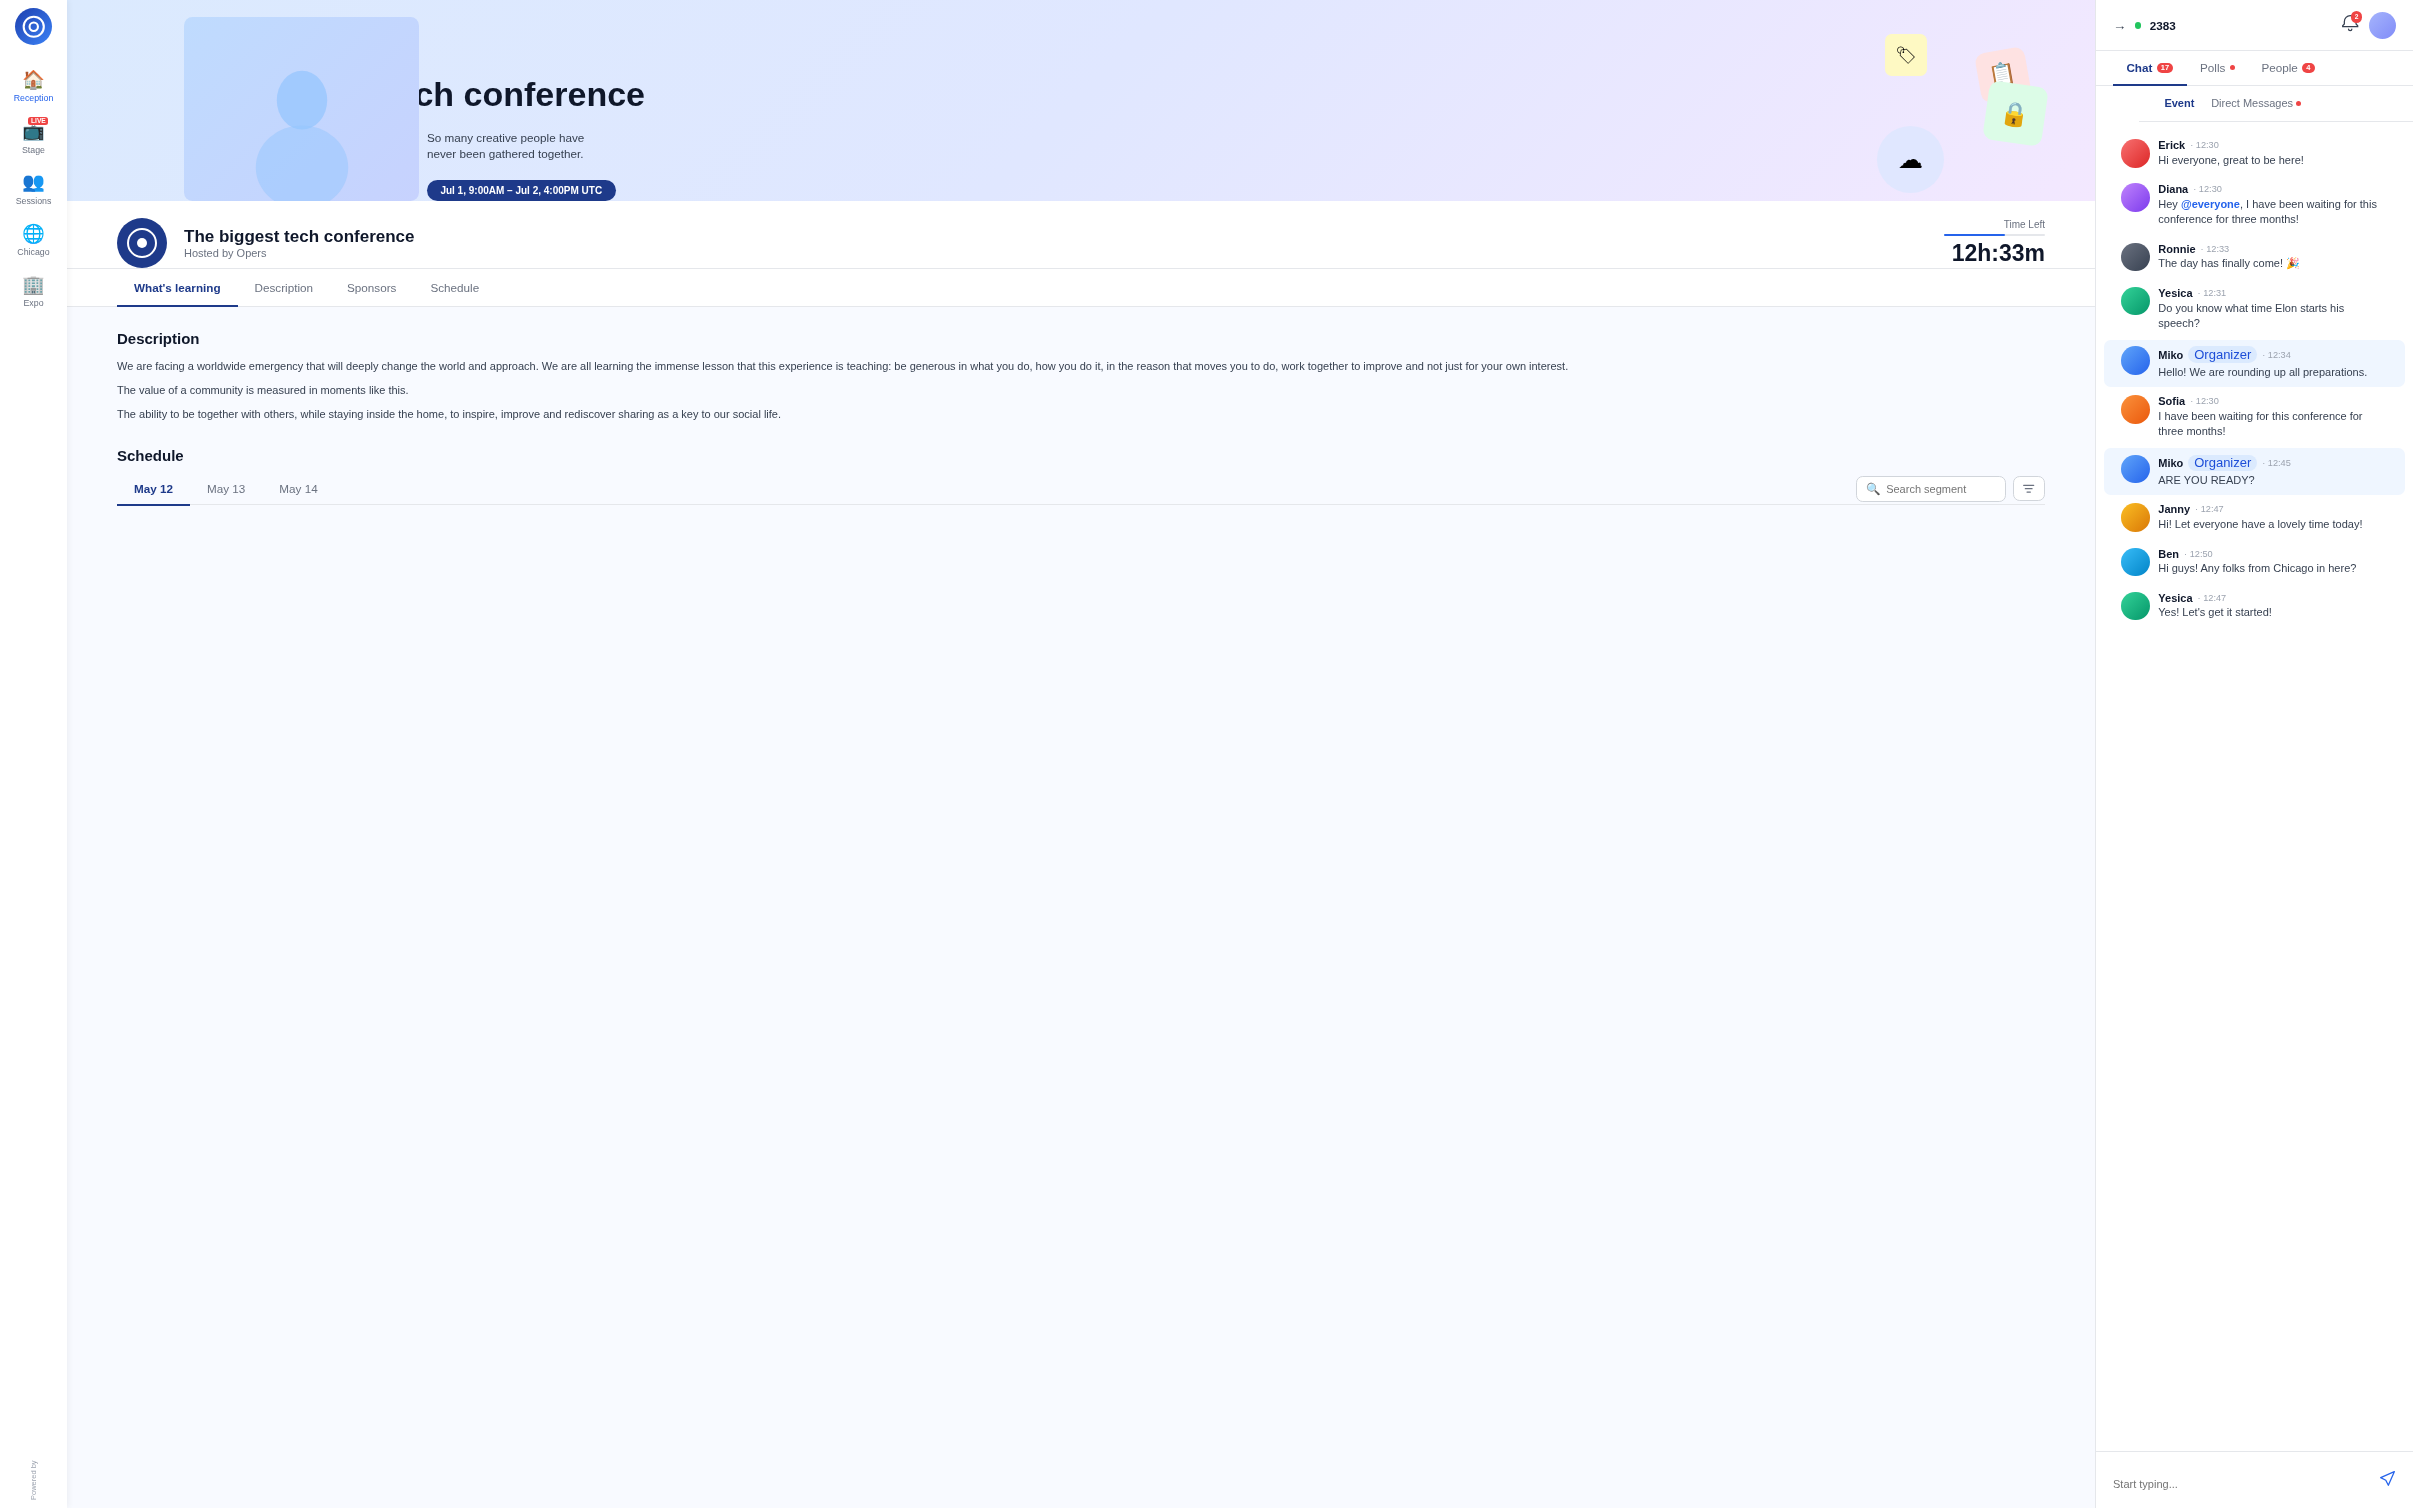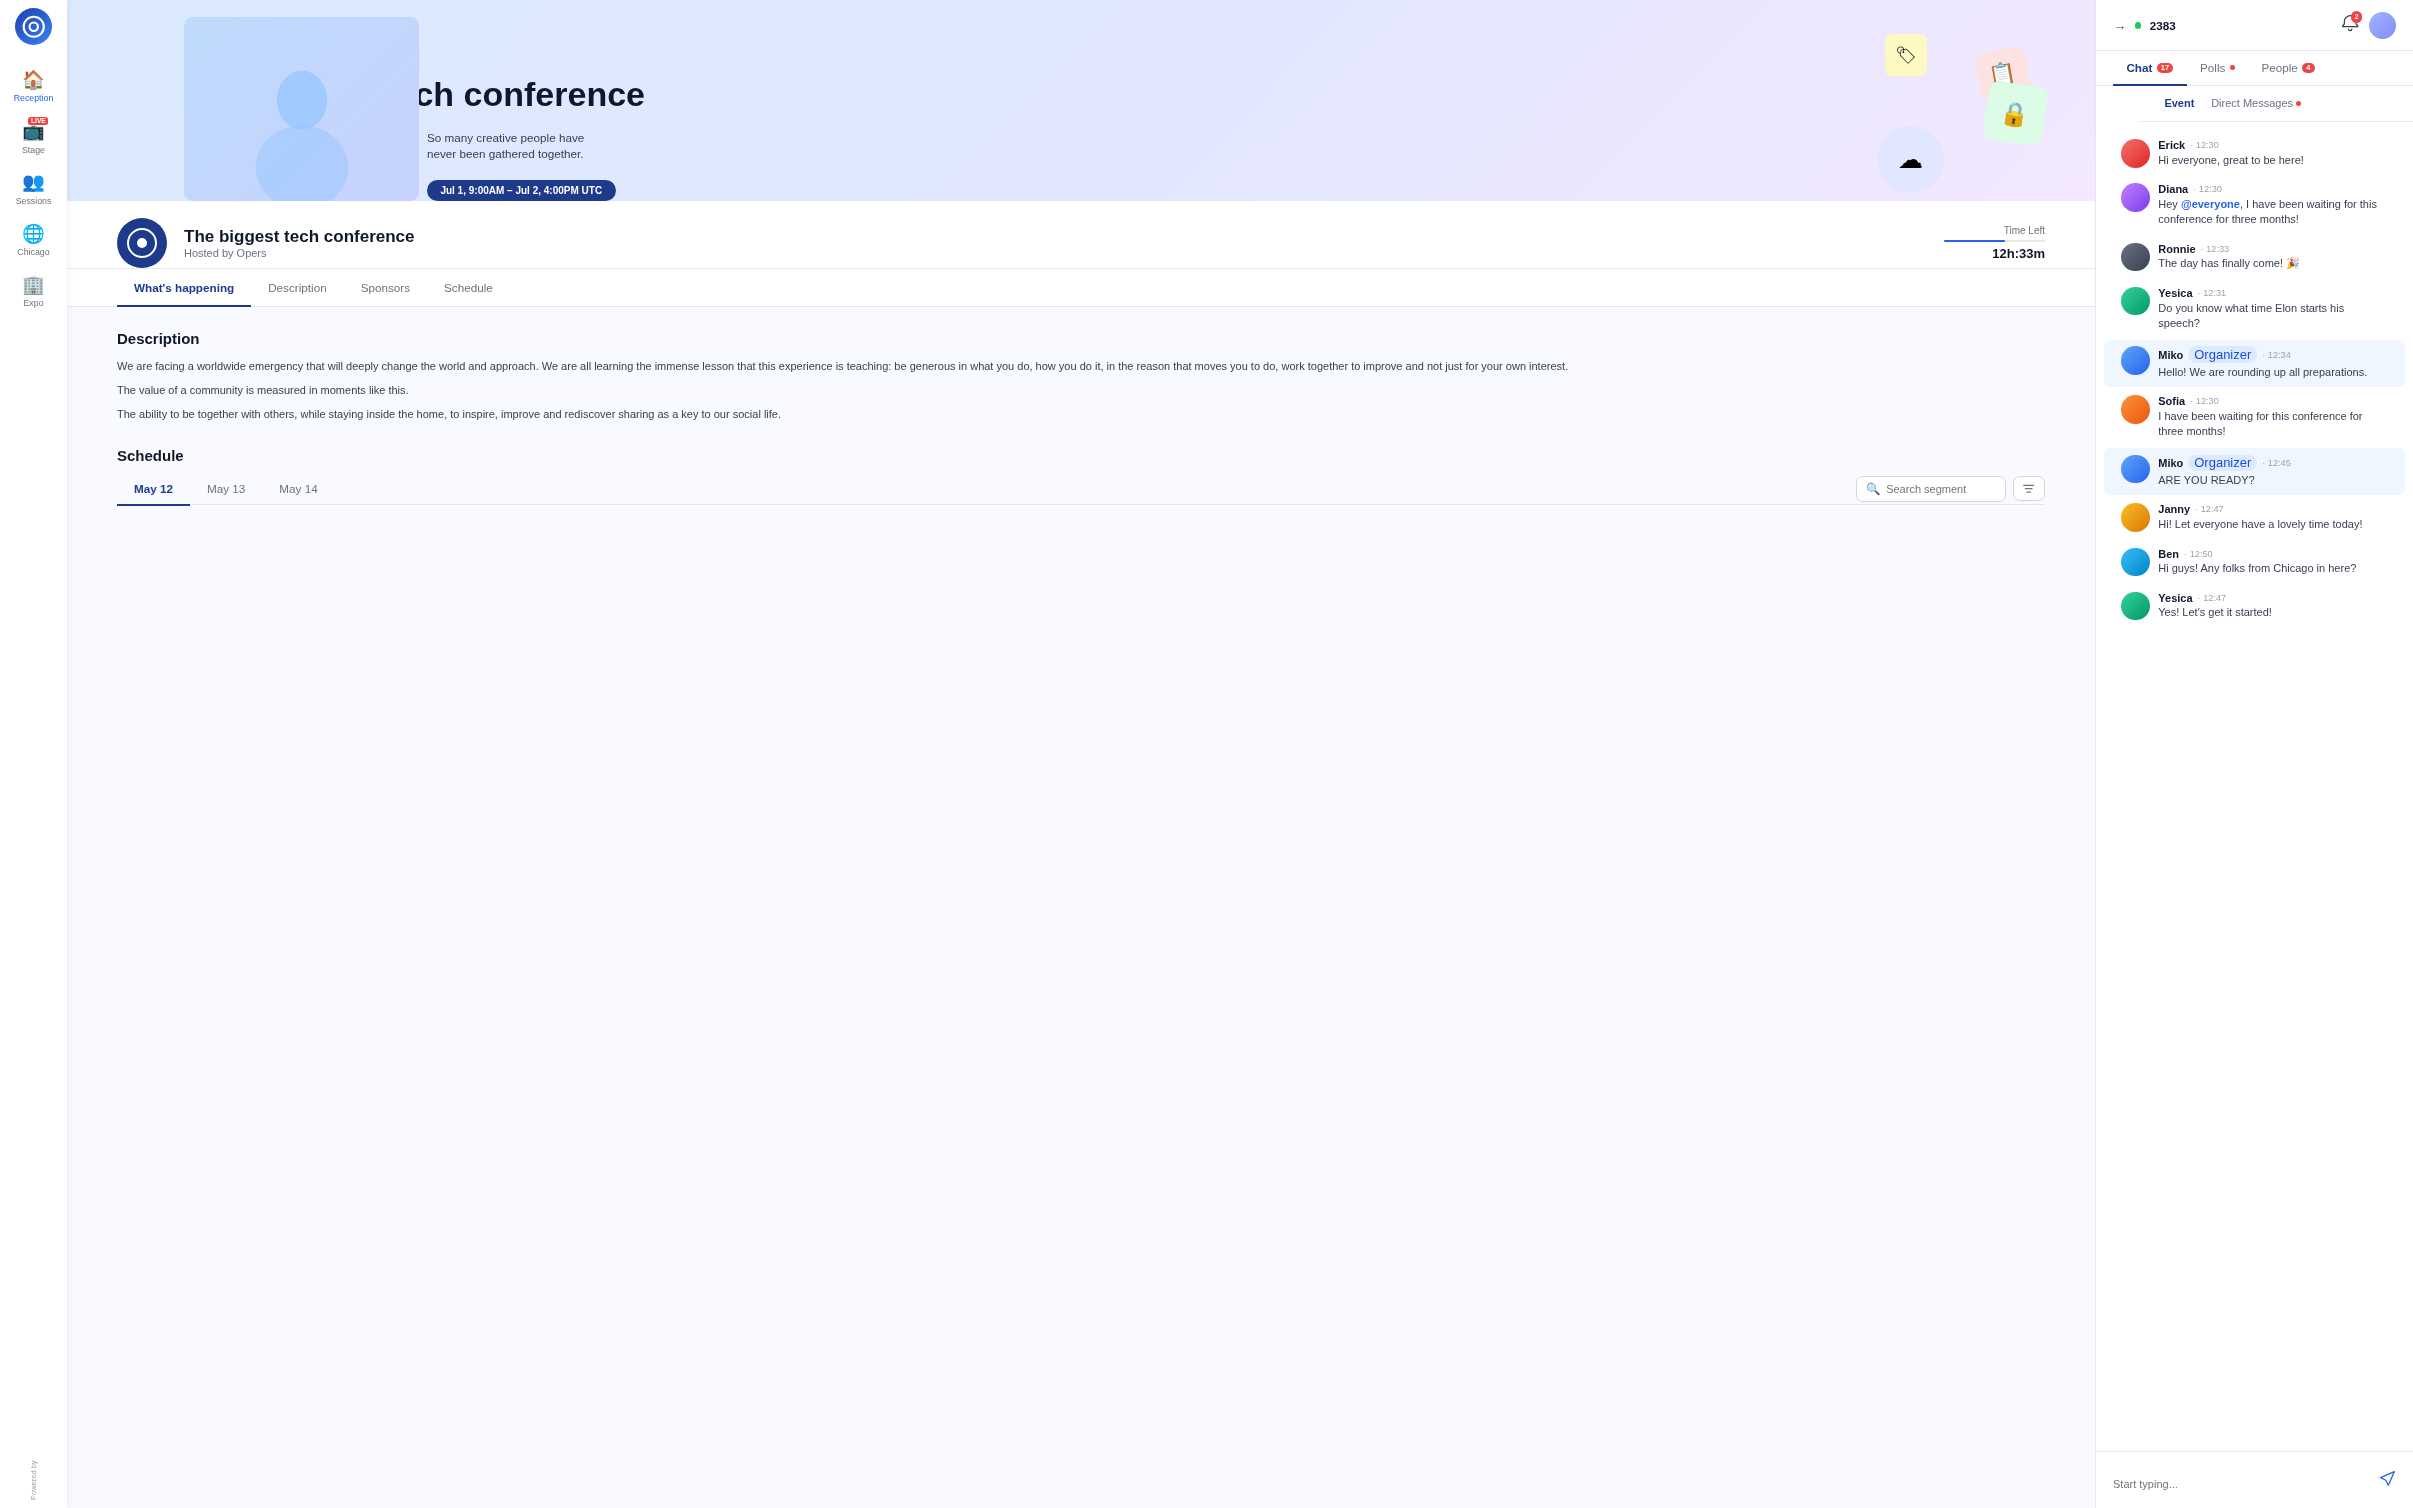--- a/index.html
+++ b/index.html
@@ -123,21 +123,21 @@
       width: 10px; height: 10px;
       background: #fff; border-radius: 50%;
     }
     .event-info { flex: 1; }
     .event-title { font-size: 17px; font-weight: 700; color: #0f172a; }
     .event-host { font-size: 11px; color: #6b7280; }
     .event-timer { text-align: right; }
     .event-timer-label { font-size: 10px; color: #6b7280; }
     .event-timer-bar { width: 101px; height: 2.5px; background: #e5e7eb; border-radius: 1.7px; margin: 3.4px 0; }
     .event-timer-progress { width: 60%; height: 100%; background: #2563eb; border-radius: 1.7px; }
-    .event-timer-value { font-size: 13px; font-weight: 700; color: #0f172a; }
+    .event-timer-value { font-size: 23px; font-weight: 700; color: #0f172a; }
 
     
     .nav-tabs {
       background: #fff;
       display: flex; gap: 0;
       padding: 0 50px;
       border-bottom: 1.7px solid #e5e7eb;
     }
     .nav-tab {
       padding: 11.7px 17px; font-size: 11.7px; font-weight: 500;
@@ -360,21 +360,21 @@
       <div class="event-timer">
         <div class="event-timer-label">Time Left</div>
         <div class="event-timer-bar">
           <div class="event-timer-progress"></div>
         </div>
         <div class="event-timer-value">12h:33m</div>
       </div>
     </div>
 
     <div class="nav-tabs">
-      <div class="nav-tab active">What's happening</div>
+      <div class="nav-tab active">What's learning</div>
       <div class="nav-tab">Description</div>
       <div class="nav-tab">Sponsors</div>
       <div class="nav-tab">Schedule</div>
     </div>
 
     <div class="content-body">
 
       <div class="section-title">Description</div>
       <p class="description-text">We are facing a worldwide emergency that will deeply change the world and approach. We are all learning the immense lesson that this experience is teaching: be generous in what you do, how you do it, in the reason that moves you to do, work together to improve and not just for your own interest.</p>
       <p class="description-text">The value of a community is measured in moments like this.</p>

